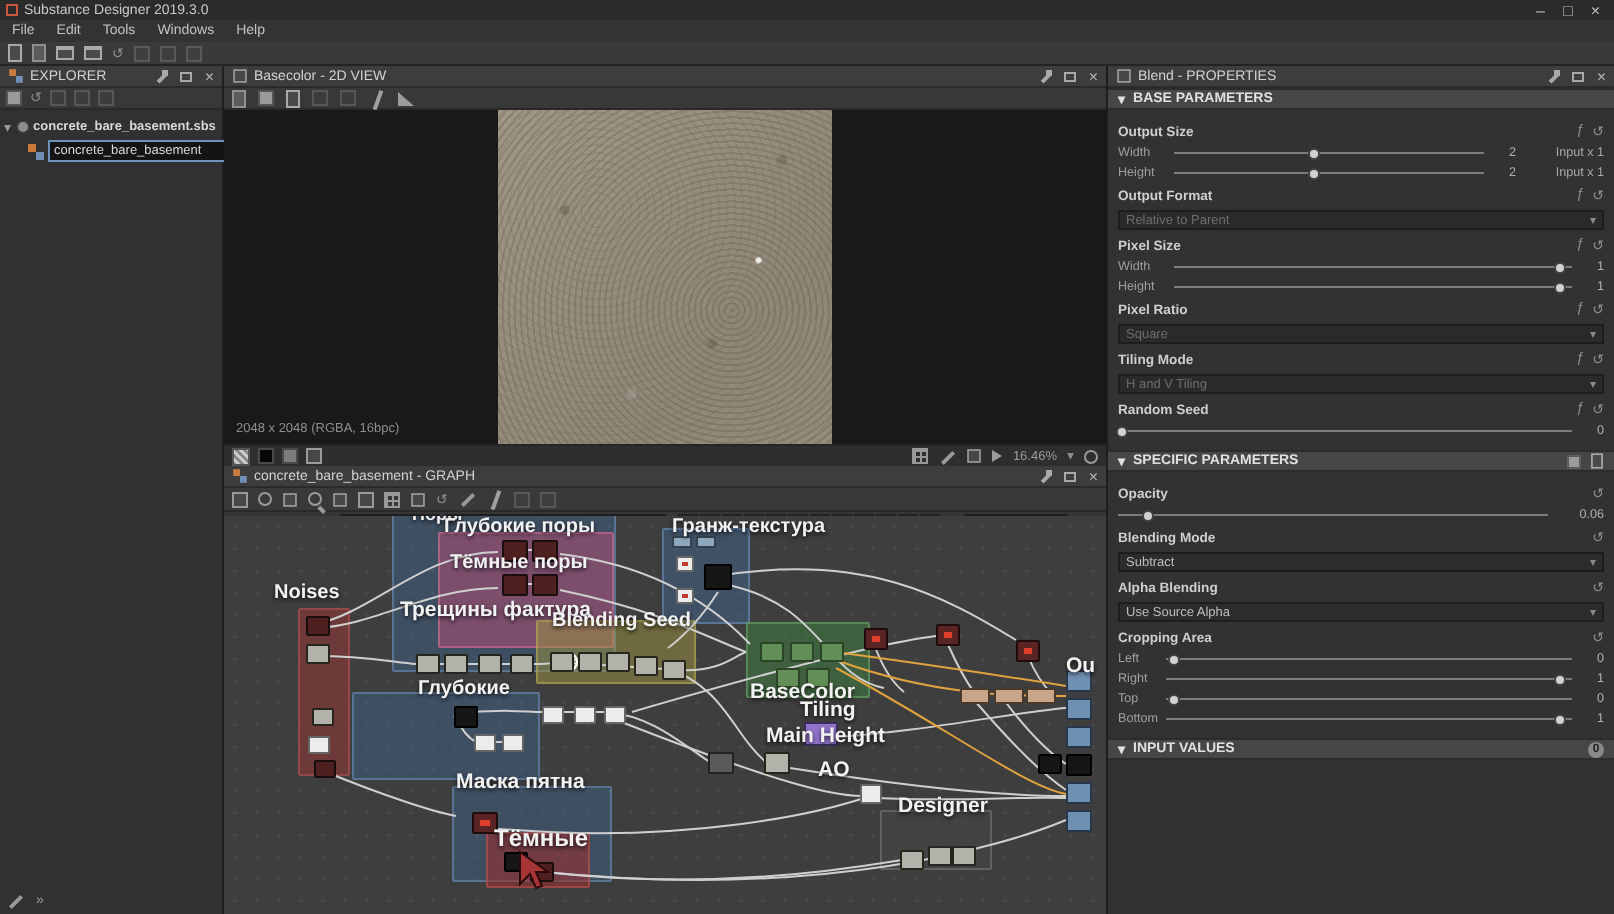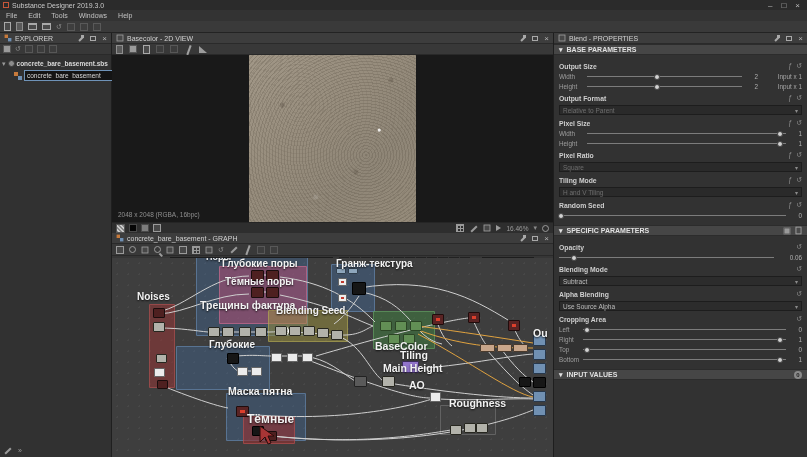--- a/index.html
+++ b/index.html
@@ -426,21 +426,21 @@
         <div class="glabel" style="left: 224px; top: 0px; font-size: 10px;">Гранж-текстура</div>
         <div class="glabel" style="left: 25px; top: 33px; font-size: 10px;">Noises</div>
         <div class="glabel" style="left: 88px; top: 41px; font-size: 10.5px;">Трещины фактура</div>
         <div class="glabel" style="left: 164px; top: 47px; font-size: 10px;">Blending Seed</div>
         <div class="glabel" style="left: 263px; top: 46px; font-size: 10.5px; margin-top: 36px;">BaseColor</div>
         <div class="glabel" style="left: 97px; top: 81px; font-size: 10px;">Глубокие</div>
         <div class="glabel" style="left: 288px; top: 91px; font-size: 10.5px;">Tiling</div>
         <div class="glabel" style="left: 271px; top: 104px; font-size: 10.5px;">Main Height</div>
         <div class="glabel" style="left: 297px; top: 121px; font-size: 10.5px;">AO</div>
         <div class="glabel" style="left: 116px; top: 127px; font-size: 10.5px;">Маска пятна</div>
-        <div class="glabel" style="left: 337px; top: 139px; font-size: 10.5px;">Roughness</div>
+        <div class="glabel" style="left: 337px; top: 139px; font-size: 10.5px;">Designer</div>
         <div class="glabel" style="left: 135px; top: 154px; font-size: 12px;">Тёмные</div>
         <div class="glabel" style="left: 421px; top: 69px; font-size: 10.5px;">Ou</div>
       </div>
   </div>
 </div>
 
 <div class="props">
   <div class="tabbar">
     <span class="ic ic-box ic-sm"></span>
     <span class="paneltitle">Blend - PROPERTIES</span>

